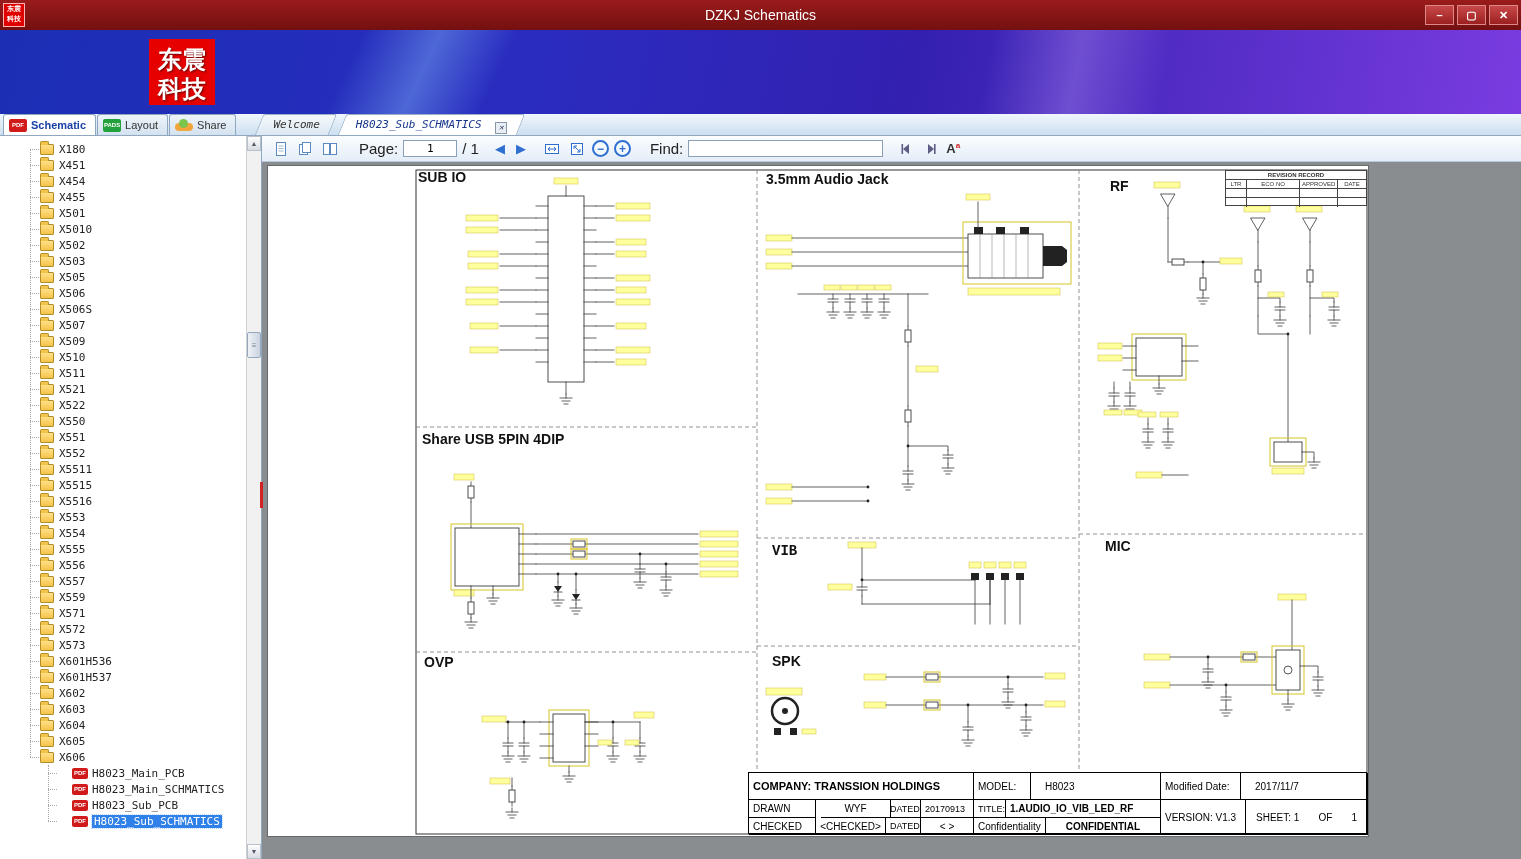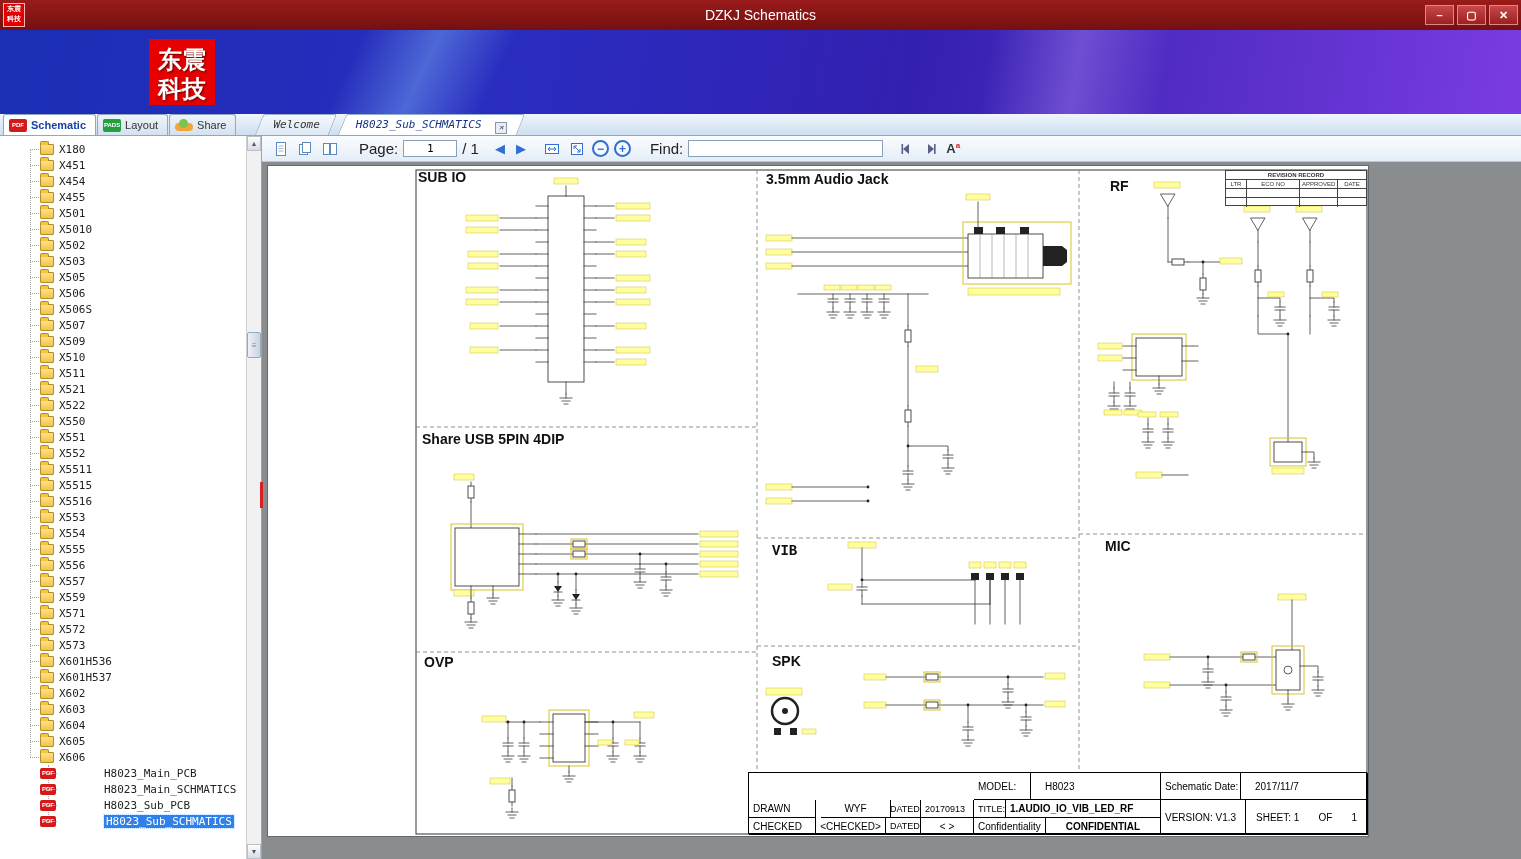--- a/index.html
+++ b/index.html
@@ -51,21 +51,21 @@
   .main { flex:1; display:flex; min-height:0;border-radius:17px; }
 
   
   .sidebar { flex:0 0 262px; width:262px; background:#fff; border-right:1px solid #8fa8c0; position:relative; display:flex; }
   .tree { flex:1; position:relative; padding-top:5px; overflow:hidden; }
   .tree::before { content:""; position:absolute; left:30px; top:13px; height:608px; border-left:1px dotted #a6a6a6; }
   .subtree-line { position:absolute; left:48px; top:629px; height:56px; border-left:1px dotted #a6a6a6; }
   .tree-row { display:flex; align-items:center; height:16px; padding-left:40px; position:relative;
     font-family:"DejaVu Sans Mono",monospace; font-size:11px; color:#222; white-space:nowrap; cursor:default; }
   .tree-row::before { content:""; position:absolute; left:30px; top:8px; width:9px; border-top:1px dotted #a6a6a6; }
-  .file-row { padding-left:40px;gap:44px; }
+  .file-row { padding-left:72px; }
   .file-row::before { left:48px; }
   .folder-ico { width:14px; height:11px; background:linear-gradient(#ffe08a,#f4c448); border:1px solid #b08f28; border-radius:1px;
     position:relative; margin-right:5px; flex:0 0 14px; }
   .folder-ico::before { content:""; position:absolute; left:-1px; top:-4px; width:7px; height:3px; background:#f4c448;
     border:1px solid #b08f28; border-bottom:none; border-radius:2px 2px 0 0; }
   .pdf-ico { width:16px; height:11px; background:#d11a1a; color:#fff; font-size:6px; font-weight:bold; display:flex; align-items:center;
     justify-content:center; border-radius:2px; margin-right:4px; flex:0 0 16px; font-family:"Liberation Sans",sans-serif; }
   .file-row.selected .lbl { background:#2f80e8; color:#fff; outline:1px dotted #bcd8ff; padding:0 2px; }
   .sb { flex:0 0 15px; background:#f1f1f1; border-left:1px solid #d0d0d0; position:relative; }
   .sb-btn { position:absolute; left:0; width:14px; height:15px; font-size:7px; color:#556; display:flex; align-items:center;
@@ -761,23 +761,24 @@
               </div>
             <div class="row">
                 <span class="c1"></span>
                 <span class="c2"></span>
                 <span class="c3"></span>
                 <span class="c4"></span>
               </div>
           </div>
 
           <div class="tblock">
+            <div class="tc bold" style="left:0;top:0;width:225px;height:27px;font-size:11px">COMPANY: TRANSSION HOLDINGS</div>
             <div class="tc" style="left:225px;top:0;width:57px;height:27px">MODEL:</div>
             <div class="tc" style="left:282px;top:0;width:130px;height:27px;padding-left:14px">H8023</div>
-            <div class="tc" style="left:412px;top:0;width:80px;height:27px">Schematic Date:</div>
+            <div class="tc" style="left:412px;top:0;width:80px;height:27px">Modified Date:</div>
             <div class="tc" style="left:492px;top:0;width:127px;height:27px;padding-left:14px">2017/11/7</div>
             <div class="tc" style="left:0;top:27px;width:67px;height:18px">DRAWN</div>
             <div class="tc ctr" style="left:72px;top:27px;width:70px;height:18px">WYF</div>
             <div class="tc" style="left:137px;top:27px;width:35px;height:18px;font-size:9px">DATED</div>
             <div class="tc" style="left:172px;top:27px;width:53px;height:18px;font-size:9px">20170913</div>
             <div class="tc" style="left:225px;top:27px;width:32px;height:18px;font-size:9px">TITLE:</div>
             <div class="tc bold" style="left:257px;top:27px;width:155px;height:18px">1.AUDIO_IO_VIB_LED_RF</div>
             <div class="tc" style="left:412px;top:27px;width:85px;height:35px">VERSION: V1.3</div>
             <div class="tc sheet" style="left:497px;top:27px;width:122px;height:35px">
               <span>SHEET: 1</span>

